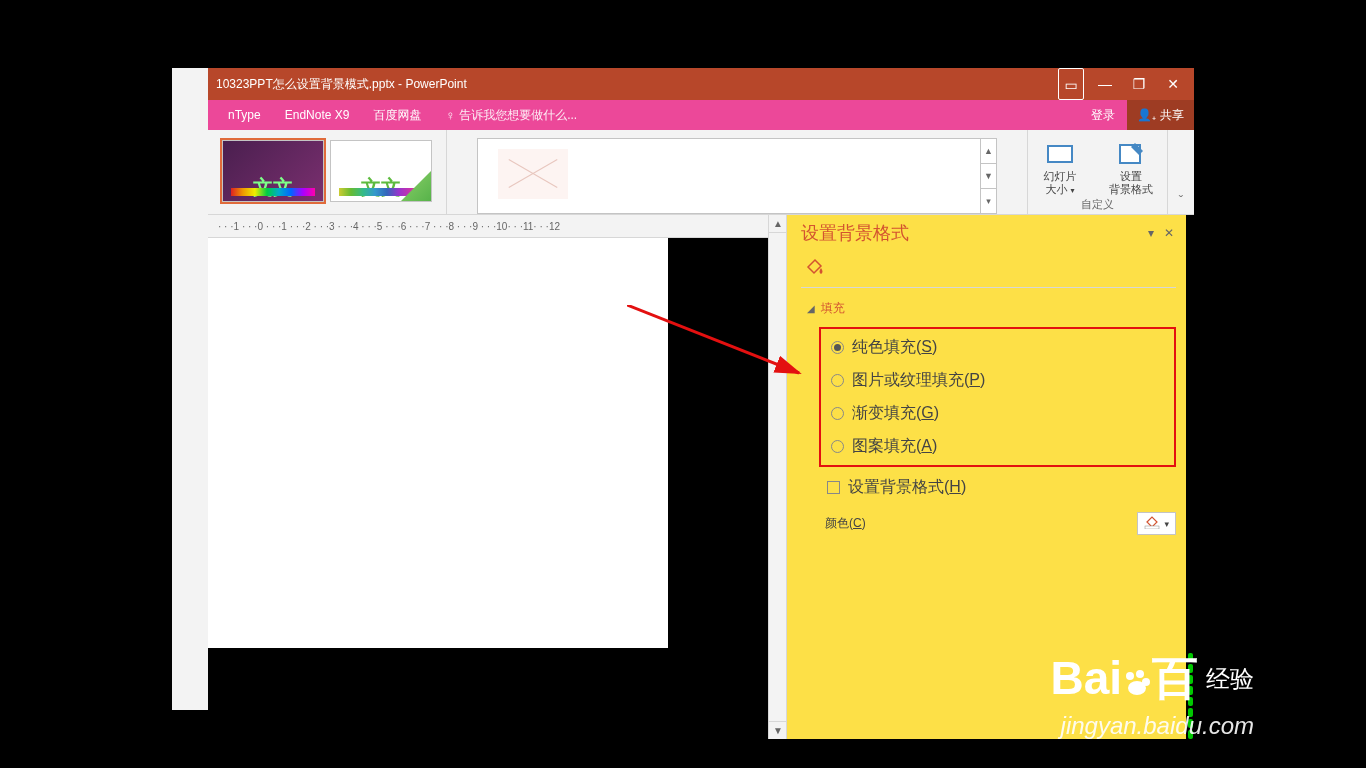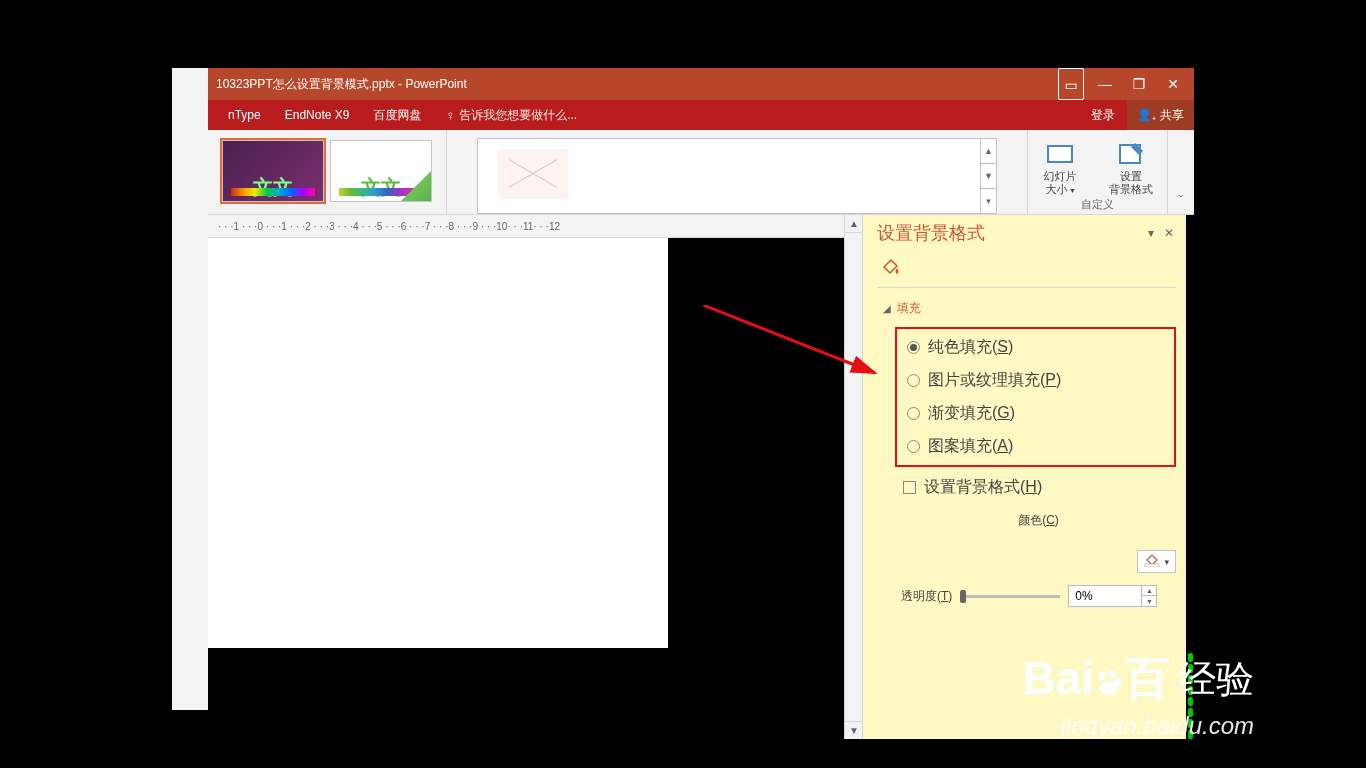--- a/index.html
+++ b/index.html
@@ -30,21 +30,21 @@
   }
   .titlebar .title-text { flex: 1; overflow: hidden; white-space: nowrap; }
   .win-controls { display: flex; align-items: center; gap: 8px; padding-right: 8px; }
   .win-controls span {
     width: 26px; text-align: center; height: 32px; line-height: 32px; cursor: pointer; font-size: 14px;
   }
   .ribbon-display { border: 1px solid #fff; font-size: 10px; padding: 0 3px; border-radius: 2px; line-height: 14px; height: 16px; }
 
   
   .ribbon-tabs {
-    background: #b91c1c;
+    background: #ec4899;
     color: #fff;
     height: 30px;
     display: flex;
     align-items: center;
     padding-left: 8px;
     font-size: 12px;
   }
   .ribbon-tabs .tab { padding: 0 12px; height: 30px; line-height: 30px; cursor: pointer; }
   .ribbon-tabs .tell-me { margin-left: 12px; opacity: .9; display: flex; align-items: center; gap: 4px; }
   .ribbon-tabs .lamp { font-size: 13px; }
@@ -143,21 +143,21 @@
     width: 18px; background: #f3f3f3; border-left: 1px solid #d7d7d7; position: relative;
   }
   .mini-scroll .up, .mini-scroll .down {
     width: 18px; height: 18px; text-align: center; line-height: 18px; font-size: 10px; color: #666;
     border-bottom: 1px solid #d7d7d7; cursor: pointer;
   }
   .mini-scroll .down { position: absolute; bottom: 0; border-top: 1px solid #d7d7d7; border-bottom: none; }
 
   
   .pane {
-    width: 324px; background: #fef9c3; display: flex; flex-direction: column; border-left: 1px solid #d7d7d7;
+    width: 400px; background: #fde047; display: flex; flex-direction: column; border-left: 1px solid #d7d7d7;
     padding: 6px 10px 10px 14px; font-size: 12px; color: #444;
   }
   .pane-header { display: flex; align-items: center; justify-content: space-between; }
   .pane-title { color: #d35330; font-size: 18px; font-weight: 400; }
   .pane-close { display: flex; gap: 6px; color: #666; font-size: 12px; }
   .pane-close span { cursor: pointer; padding: 0 2px; }
   .pane-icon-row { margin: 10px 0 8px 0; display: flex; align-items: center; gap: 40px; }
   .paint-bucket {
     width: 24px; height: 24px; display: inline-flex; align-items: center; justify-content: center;
     color: #d35330; font-size: 18px;
@@ -175,21 +175,21 @@
   .radio-row, .check-row {
     display: flex; align-items: center; gap: 8px; font-size: 16px; color: #444; cursor: pointer;
   }
   .radio {
     width: 13px; height: 13px; border: 1px solid #888; border-radius: 50%; display: inline-flex;
     align-items: center; justify-content: center;
   }
   .radio.checked::before { content: ""; width: 7px; height: 7px; border-radius: 50%; background: #555; }
   .checkbox { width: 13px; height: 13px; border: 1px solid #888; display: inline-block; }
 
-  .opt-row { display: flex; align-items: center; gap: 21px; margin-left: 24px; margin-top: 14px; font-size: 12px; flex-direction: column; }
+  .opt-row { display: flex; align-items: center; gap: 4px; margin-left: 24px; margin-top: 14px; font-size: 12px; }
   .color-btn {
     margin-left: auto; display: flex; align-items: center; gap: 4px; border: 1px solid #c4c4c4;
     padding: 2px 6px; cursor: pointer; background: #fff;
   }
   .color-btn .swatch { color: #d35330; font-size: 13px; }
   .color-btn .dd-caret { font-size: 9px; color: #444; }
 
   .slider-row { display: flex; align-items: center; gap: 8px; margin-left: 24px; margin-top: 12px; }
   .slider-row .track { width: 100px; height: 3px; background: #bbb; position: relative; }
   .slider-row .track::before { content: ""; position: absolute; left: 0; top: -5px; width: 6px; height: 13px;
@@ -215,21 +215,21 @@
 
   
   .watermark {
     position: absolute; right: 112px; bottom: 28px; text-align: right; color: #fff;
     user-select: none; pointer-events: none;
   }
   .watermark .bd {
     font-size: 46px; font-weight: 700; letter-spacing: 0; display: flex; align-items: center; gap: 8px;
     justify-content: flex-end;
   }
-  .watermark .jy { font-size: 38px; font-weight: 300; }
+  .watermark .jy { font-size: 24px; font-weight: 300; }
   .watermark .url { font-size: 24px; font-style: italic; opacity: .9; margin-top: 2px; }
 
   u { text-decoration: underline; }
 </style>
 </head>
 <body>
 
 <div class="app-window">
 
   <div class="titlebar">
@@ -376,31 +376,20 @@
           <span class="swatch">
             <svg width="16" height="14">
                 <polygon points="3,7 8,2 13,7 8,12" fill="none" stroke="#d35330" stroke-width="1.2"></polygon>
                 <rect x="1" y="11" width="14" height="3" fill="#fff" stroke="#888" stroke-width="0.5"></rect>
               </svg>
           </span>
           <span class="dd-caret">▾</span>
         </div>
       </div>
 
-      <div class="slider-row">
-        <span><span>透明度(</span><u>T</u><span>)</span></span>
-        <div class="track"></div>
-        <div class="spinner">
-          <input type="text" value="0%" style="">
-          <div class="sp-btns">
-            <span>▲</span>
-            <span>▼</span>
-          </div>
-        </div>
-      </div>
 
       <svg class="arrow" style="left:-160px; top:90px;" width="180" height="80">
         <defs>
           <marker id="ah" markerWidth="10" markerHeight="10" refX="8" refY="3" orient="auto">
             <path d="M0,0 L0,6 L9,3 z" fill="#e31010"></path>
           </marker>
         </defs>
         <line x1="0" y1="0" x2="172" y2="68" stroke="#e31010" stroke-width="3" marker-end="url(#ah)"></line>
       </svg>
     </div>

